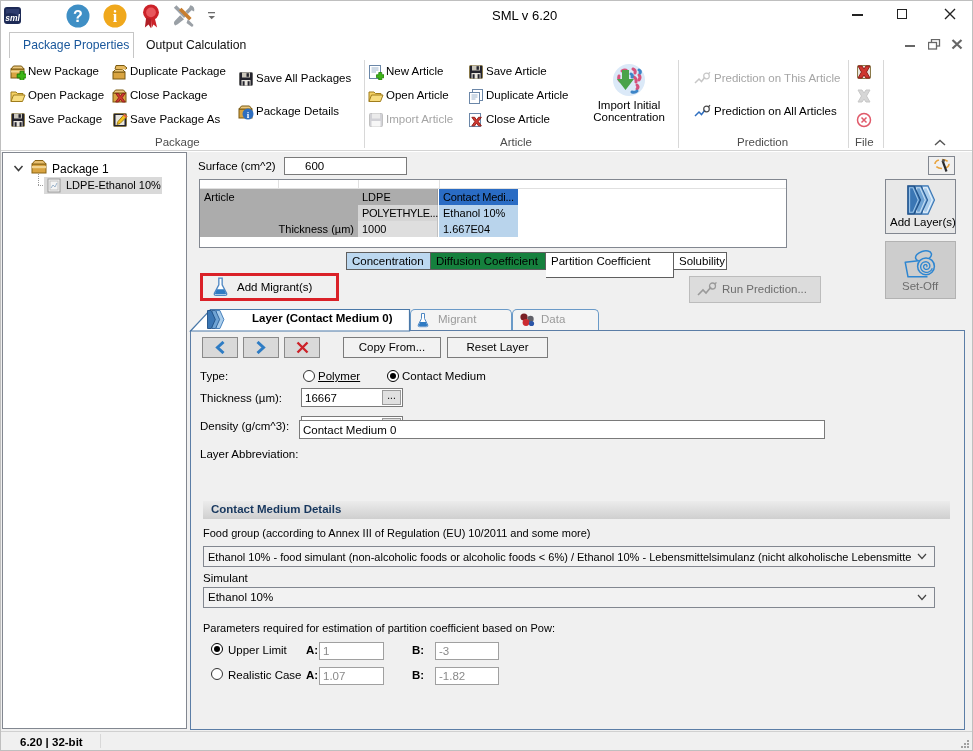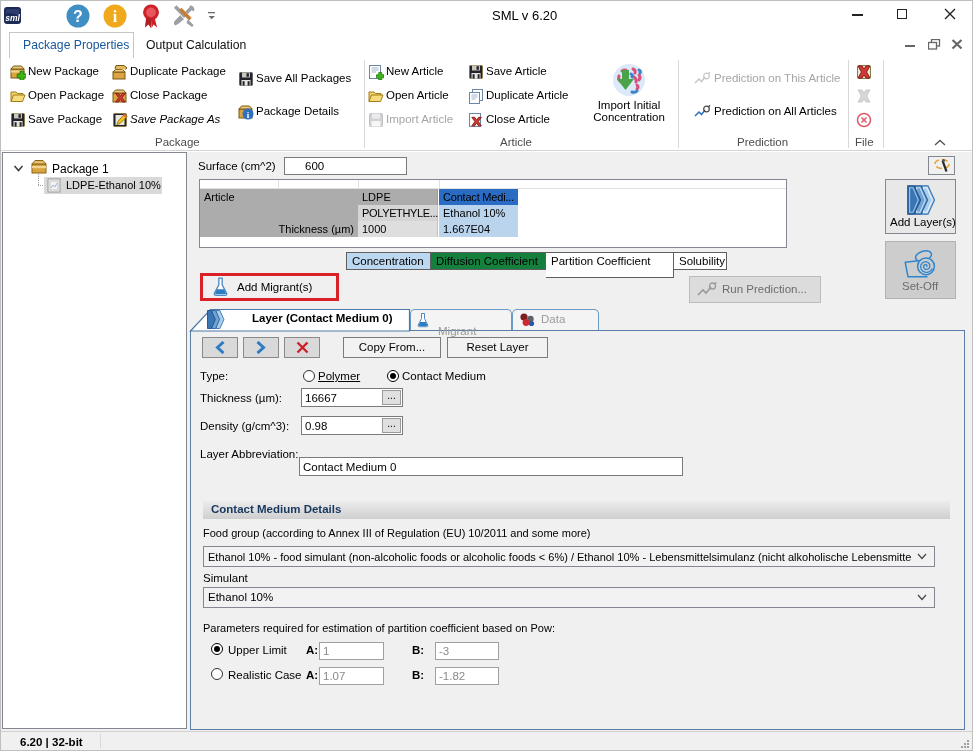--- a/index.html
+++ b/index.html
@@ -144,21 +144,21 @@
     </div>
 <div class="a ribtxt" style="left:130px;top:89px;">Close Package</div>
 <div class="a" style="left:112px;top:112px;">
       <svg width="16" height="16">
         <rect x="1.5" y="1.5" width="13" height="13" rx="1" fill="#23232d" stroke="#8a7a4a"></rect>
         <rect x="3.5" y="3" width="9" height="10" fill="#e8e5de"></rect>
         <path d="M12.5 2 L15 4.5 L8 11.5 L5 12.5 L6 9.5 Z" fill="#f5c518" stroke="#a07d1c"></path>
         <path d="M12.5 2 L15 4.5 L13.7 5.8 L11.2 3.3 Z" fill="#e05a4e"></path>
       </svg>
     </div>
-<div class="a ribtxt" style="left:130px;top:113px;font-style:italic;">Save Package As</div>
+<div class="a ribtxt" style="left:130px;top:113px;">Save Package As</div>
 
 <div class="a" style="left:238px;top:71px;">
       <svg width="16" height="16">
         <rect x="1.5" y="1.5" width="13" height="13" rx="1" fill="#23232d" stroke="#666"></rect>
         <rect x="4" y="1.5" width="8" height="5" fill="#cbc7bb"></rect>
         <rect x="8.5" y="2.2" width="2.4" height="3.6" fill="#23232d"></rect>
         <rect x="3.5" y="9" width="9" height="5.6" fill="#e8e5de"></rect>
         <rect x="4.6" y="10.2" width="2" height="4.4" fill="#23232d"></rect>
         <rect x="9.6" y="10.2" width="2" height="4.4" fill="#23232d"></rect>
       </svg>
@@ -408,21 +408,21 @@
 
 <div class="a" style="left:190px;top:330px;width:775px;height:400px;border:1px solid #5b7da6;background:#f0f0f0;"></div>
 
 <div class="a" style="left:410px;top:309px;width:102px;height:21px;background:#f4f4f4;border:1px solid #6a9ac8;border-bottom:none;border-radius:5px 5px 0 0;"></div>
 <div class="a" style="left:417px;top:312px;">
       <svg width="12" height="16">
         <path d="M4.5 1.5 L7.5 1.5 L7.5 6.5 L10.8 13 Q11.3 14.7 9.5 14.7 L2.5 14.7 Q0.7 14.7 1.2 13 L4.5 6.5 Z" fill="#fff" stroke="#4f87c2"></path>
         <path d="M3.2 10 L8.8 10 L10.2 13 Q10.6 13.9 9.5 13.9 L2.5 13.9 Q1.4 13.9 1.8 13 Z" fill="#2f7bc3"></path>
       </svg>
     </div>
-<div class="a lbl" style="left:438px;top:313px;color:#9a9a9a;margin-top:12px;">Migrant</div>
+<div class="a lbl" style="left:438px;top:313px;color:#9a9a9a;">Migrant</div>
 <div class="a" style="left:512px;top:309px;width:87px;height:21px;background:#f4f4f4;border:1px solid #6a9ac8;border-bottom:none;border-radius:5px 5px 0 0;"></div>
 <div class="a" style="left:519px;top:312px;">
       <svg width="17" height="15">
         <circle cx="5" cy="5" r="3.6" fill="#7a1f24"></circle>
         <circle cx="11.5" cy="7" r="3.2" fill="#606068"></circle>
         <circle cx="7" cy="10.5" r="3.4" fill="#cc2a30"></circle>
         <circle cx="12.5" cy="11.5" r="2.6" fill="#2a55a8"></circle>
       </svg>
     </div>
 <div class="a lbl" style="left:541px;top:313px;color:#9a9a9a;">Data</div>
@@ -468,21 +468,21 @@
 
 <div class="a lbl" style="left:200px;top:392px;">Thickness (µm):</div>
 <div class="a tb" style="left:301px;top:388px;width:102px;height:19px;">16667</div>
 <div class="a" style="left:382px;top:390px;width:19px;height:15px;background:#e0e0e0;border:1px solid #9a9a9a;text-align:center;font-size:10px;line-height:10px;">...</div>
 
 <div class="a lbl" style="left:200px;top:420px;">Density (g/cm^3):</div>
 <div class="a tb" style="left:301px;top:416px;width:102px;height:19px;">0.98</div>
 <div class="a" style="left:382px;top:418px;width:19px;height:15px;background:#e0e0e0;border:1px solid #9a9a9a;text-align:center;font-size:10px;line-height:10px;">...</div>
 
 <div class="a lbl" style="left:200px;top:448px;">Layer Abbreviation:</div>
-<div class="a tb" style="left:299px;top:457px;width:384px;height:19px;">Contact Medium 0</div>
+<div class="a tb" style="left:299px;top:420px;width:526px;height:19px;">Contact Medium 0</div>
 
 <div class="a" style="left:203px;top:501px;width:747px;height:18px;background:linear-gradient(#ececec,#cfcfcf);"></div>
 <div class="a lbl" style="left:211px;top:503px;font-weight:bold;color:#17375e;">Contact Medium Details</div>
 <div class="a lbl" style="left:203px;top:527px;font-size:11px;">Food group (according to Annex III of Regulation (EU) 10/2011 and some more)</div>
 <div class="a" style="left:203px;top:546px;width:732px;height:21px;background:#f2f2f2;border:1px solid #828790;"></div>
 <div class="a lbl" style="left:208px;top:551px;width:704px;overflow:hidden;font-size:11px;">Ethanol 10% - food simulant (non-alcoholic foods or alcoholic foods &lt; 6%) / Ethanol 10% - Lebensmittelsimulanz (nicht alkoholische Lebensmittel oc</div>
 <div class="a" style="left:917px;top:553px;">
       <svg width="10" height="7">
         <path d="M1 1 L5 5.5 L9 1" stroke="#444" stroke-width="1.2" fill="none"></path>
       </svg>

